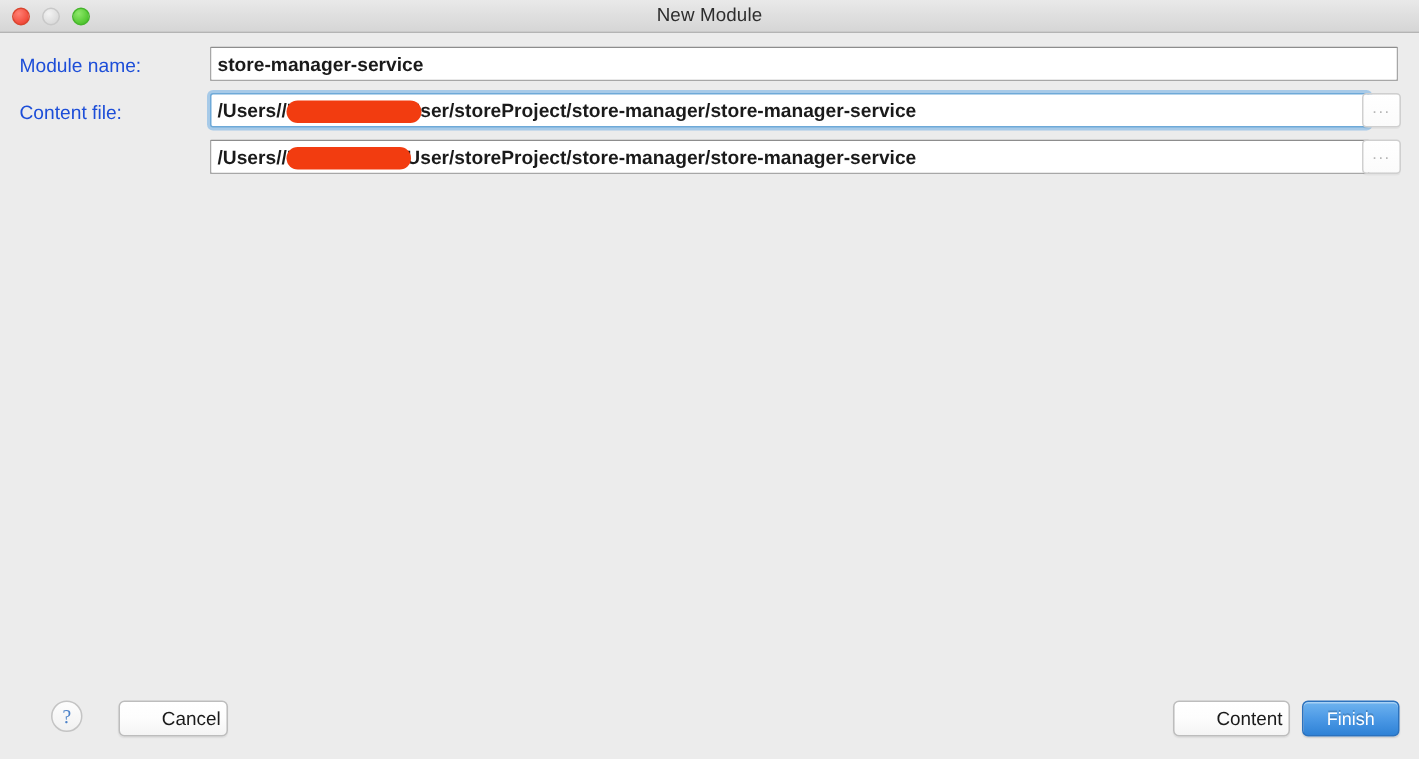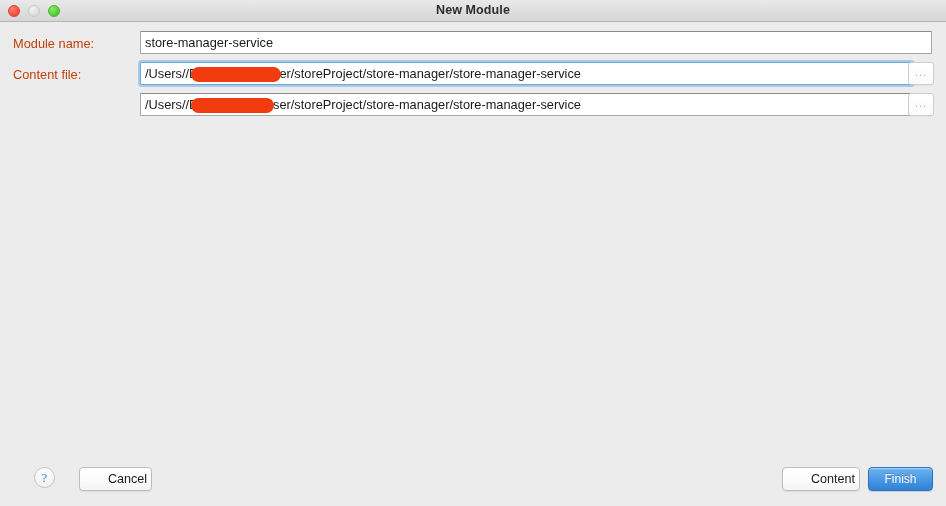--- a/index.html
+++ b/index.html
@@ -32,21 +32,20 @@
   }
   #title-text {
     position: absolute;
     left: 0; top: 0;
     width: 946px;
     line-height: 21px;
     text-align: center;
     font-size: 12.5px;
     color: #2d2d2d;
     letter-spacing: 0.1px;
-    font-weight: bold;
   }
   .traffic-lights {
     position: absolute;
     left: 8px;
     top: 5px;
     display: flex;
     gap: 8px;
     align-items: center;
   }
   .tl {
@@ -87,40 +86,41 @@
   .row-2 { top: 40px; }
   .row-3 { top: 71px; }
 
   .field-label {
     position: absolute;
     left: 13px;
     top: 0;
     height: 26px;
     line-height: 26px;
     font-size: 12.8px;
-    color: #c2410c;
+    color: #1d4ed8;
     white-space: nowrap;
   }
 
   .textfield {
     position: absolute;
     left: 140px;
     top: 0;
     height: 23px;
     box-sizing: border-box;
     background: #ffffff;
     border: 1px solid #a7a7a7;
     border-top-color: #8d8d8d;
     border-radius: 1px;
     font-size: 12.8px;
     color: #1a1a1a;
     line-height: 21px;
     padding: 0 4px;
     white-space: nowrap;
     overflow: hidden;
+    font-weight: bold;
   }
   .textfield.wide  { width: 792px; }
   .textfield.wide2 { width: 773px; }
 
   .textfield.focused {
     border: 1px solid #6ea9d8;
     box-shadow: 0 0 0 2px rgba(118,178,230,0.58);
     border-radius: 2px;
   }
 

